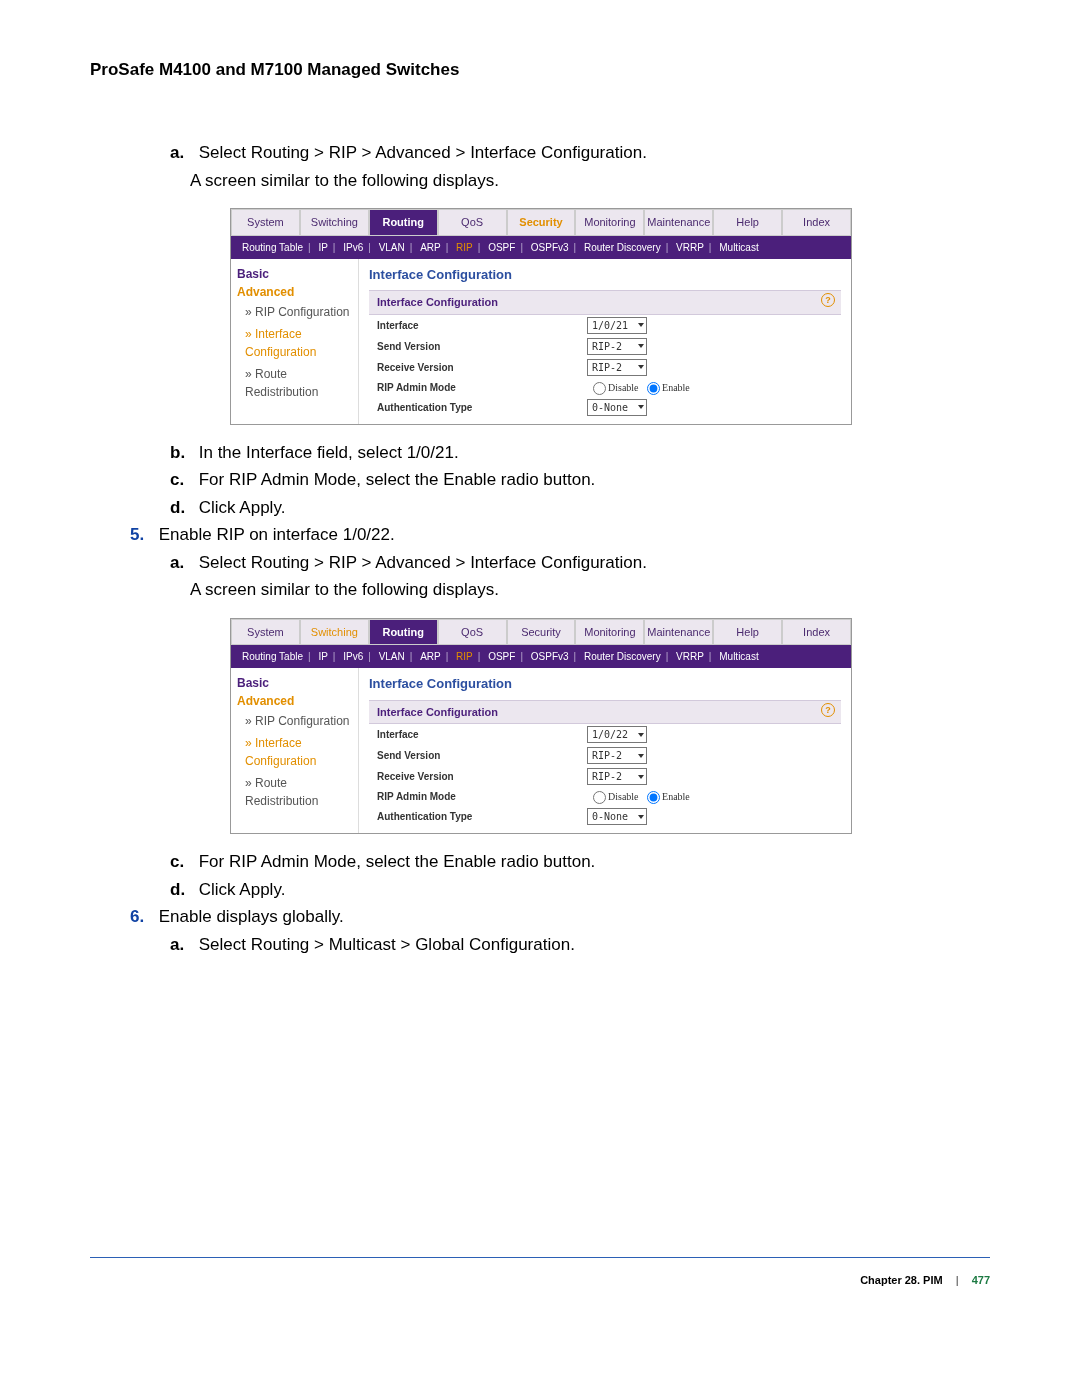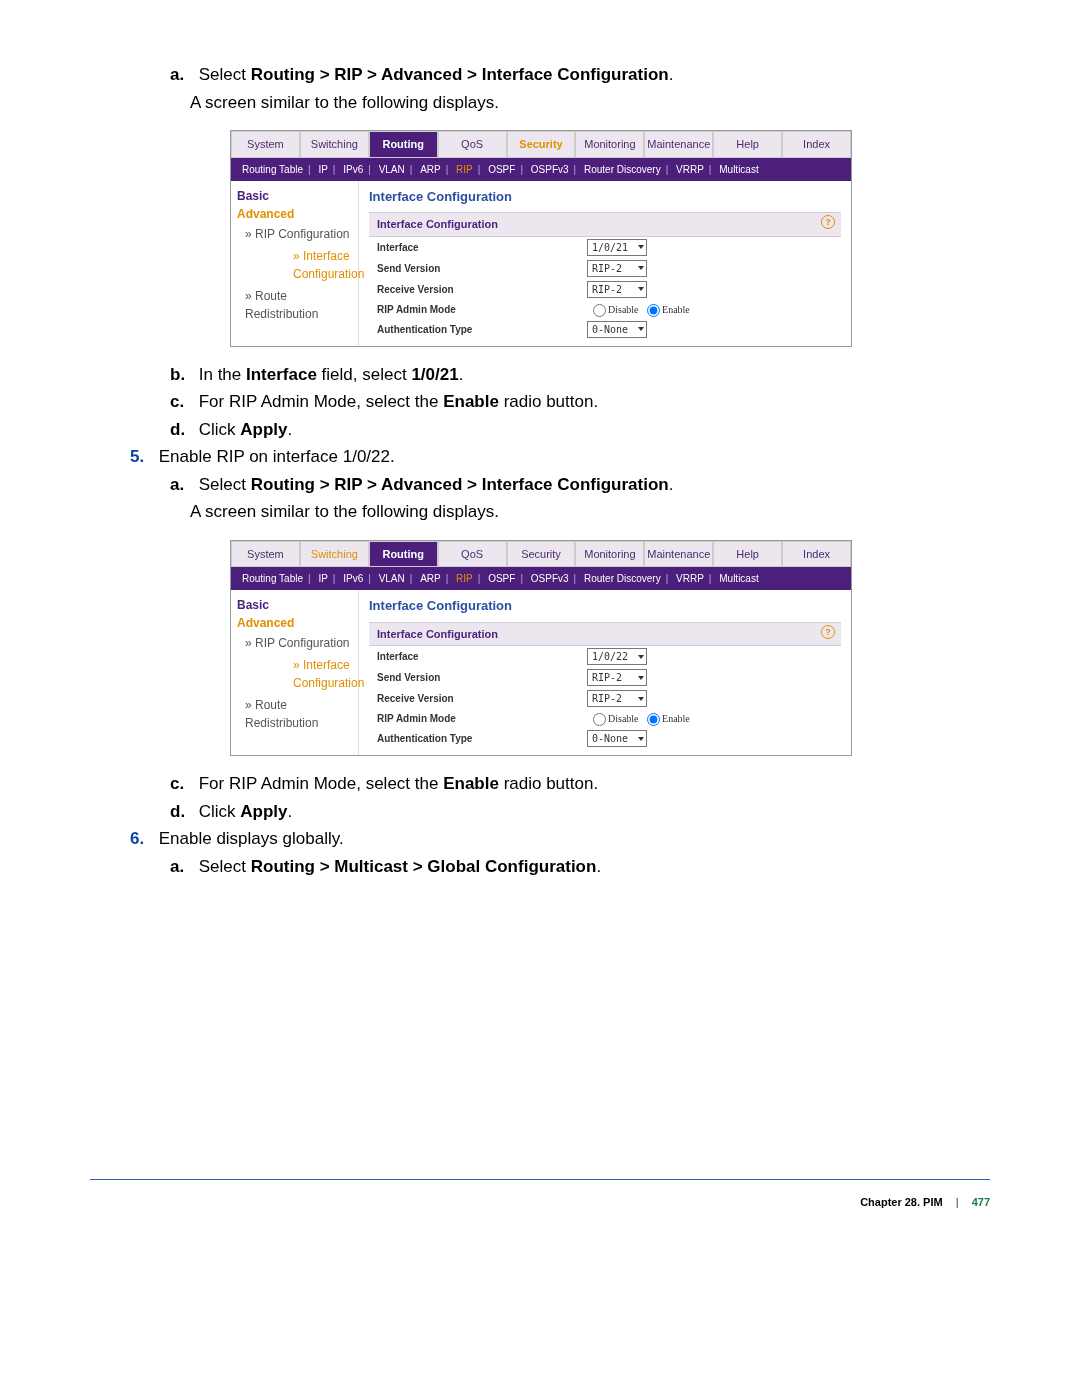--- a/index.html
+++ b/index.html
@@ -34,21 +34,21 @@
   .indent1 { margin-left: 40px; }
   .indent2 { margin-left: 60px; }
   .marker {
     display: inline-block;
     width: 24px;
     font-weight: bold;
   }
   .marker-black { color: #000; }
   .marker-blue { color: #1143a4; }
   .text { }
-  .bold { font-weight: bold; }
+  .bold { font-weight: normal; }
   .screenshot {
     margin: 15px 0 15px 100px;
     width: 620px;
     border: 1px solid #999;
     font-family: Verdana, Arial, sans-serif;
     font-size: 11px;
     color: #333;
     background: #ebe6ee;
   }
   .tabs-row {
@@ -86,21 +86,21 @@
   .sidebar {
     width: 115px;
     border-right: 1px solid #ddd;
     padding: 6px 6px 6px 6px;
     font-size: 12px;
     color: #4b1f7b;
   }
   .sidebar .side-basic { color: #4b1f7b; font-weight: bold; }
   .sidebar .side-advanced { color: #e28f00; font-weight: bold; }
   .sidebar .side-item { color: #555; padding: 2px 0 2px 8px; }
-  .sidebar .side-item.sel { color: #e28f00; margin-left: 48px; }
+  .sidebar .side-item.sel { color: #e28f00; }
   .config-panel {
     flex: 1;
     padding: 6px 10px 6px 10px;
   }
   .panel-title { color: #2c4fa0; font-size: 13px; font-weight: bold; margin-bottom: 6px;}
   .panel-bar {
     background: #ece7ef;
     border-top: 1px solid #d2c9db;
     border-bottom: 1px solid #d2c9db;
     padding: 3px 8px;
@@ -162,20 +162,21 @@
     padding: 8px 0;
   }
   .footer .chap { font-weight: bold; }
   .footer .sep { padding: 0 10px; color: #333; }
   .footer .pagen { color: #1d7a43; font-weight: bold; }
 </style>
 </head>
 <body>
 
 <div class="page">
+  <div class="doc-header">ProSafe M4100 and M7100 Managed Switches</div>
 
   <div class="content">
 
     <div class="list-row indent1">
       <span class="marker marker-black">a.</span>
       <span class="text">
         <span>Select </span><span class="bold">Routing &gt; RIP &gt; Advanced &gt; Interface Configuration</span><span>.</span>
       </span>
     </div>
     <div class="list-row indent2">A screen similar to the following displays.</div>

